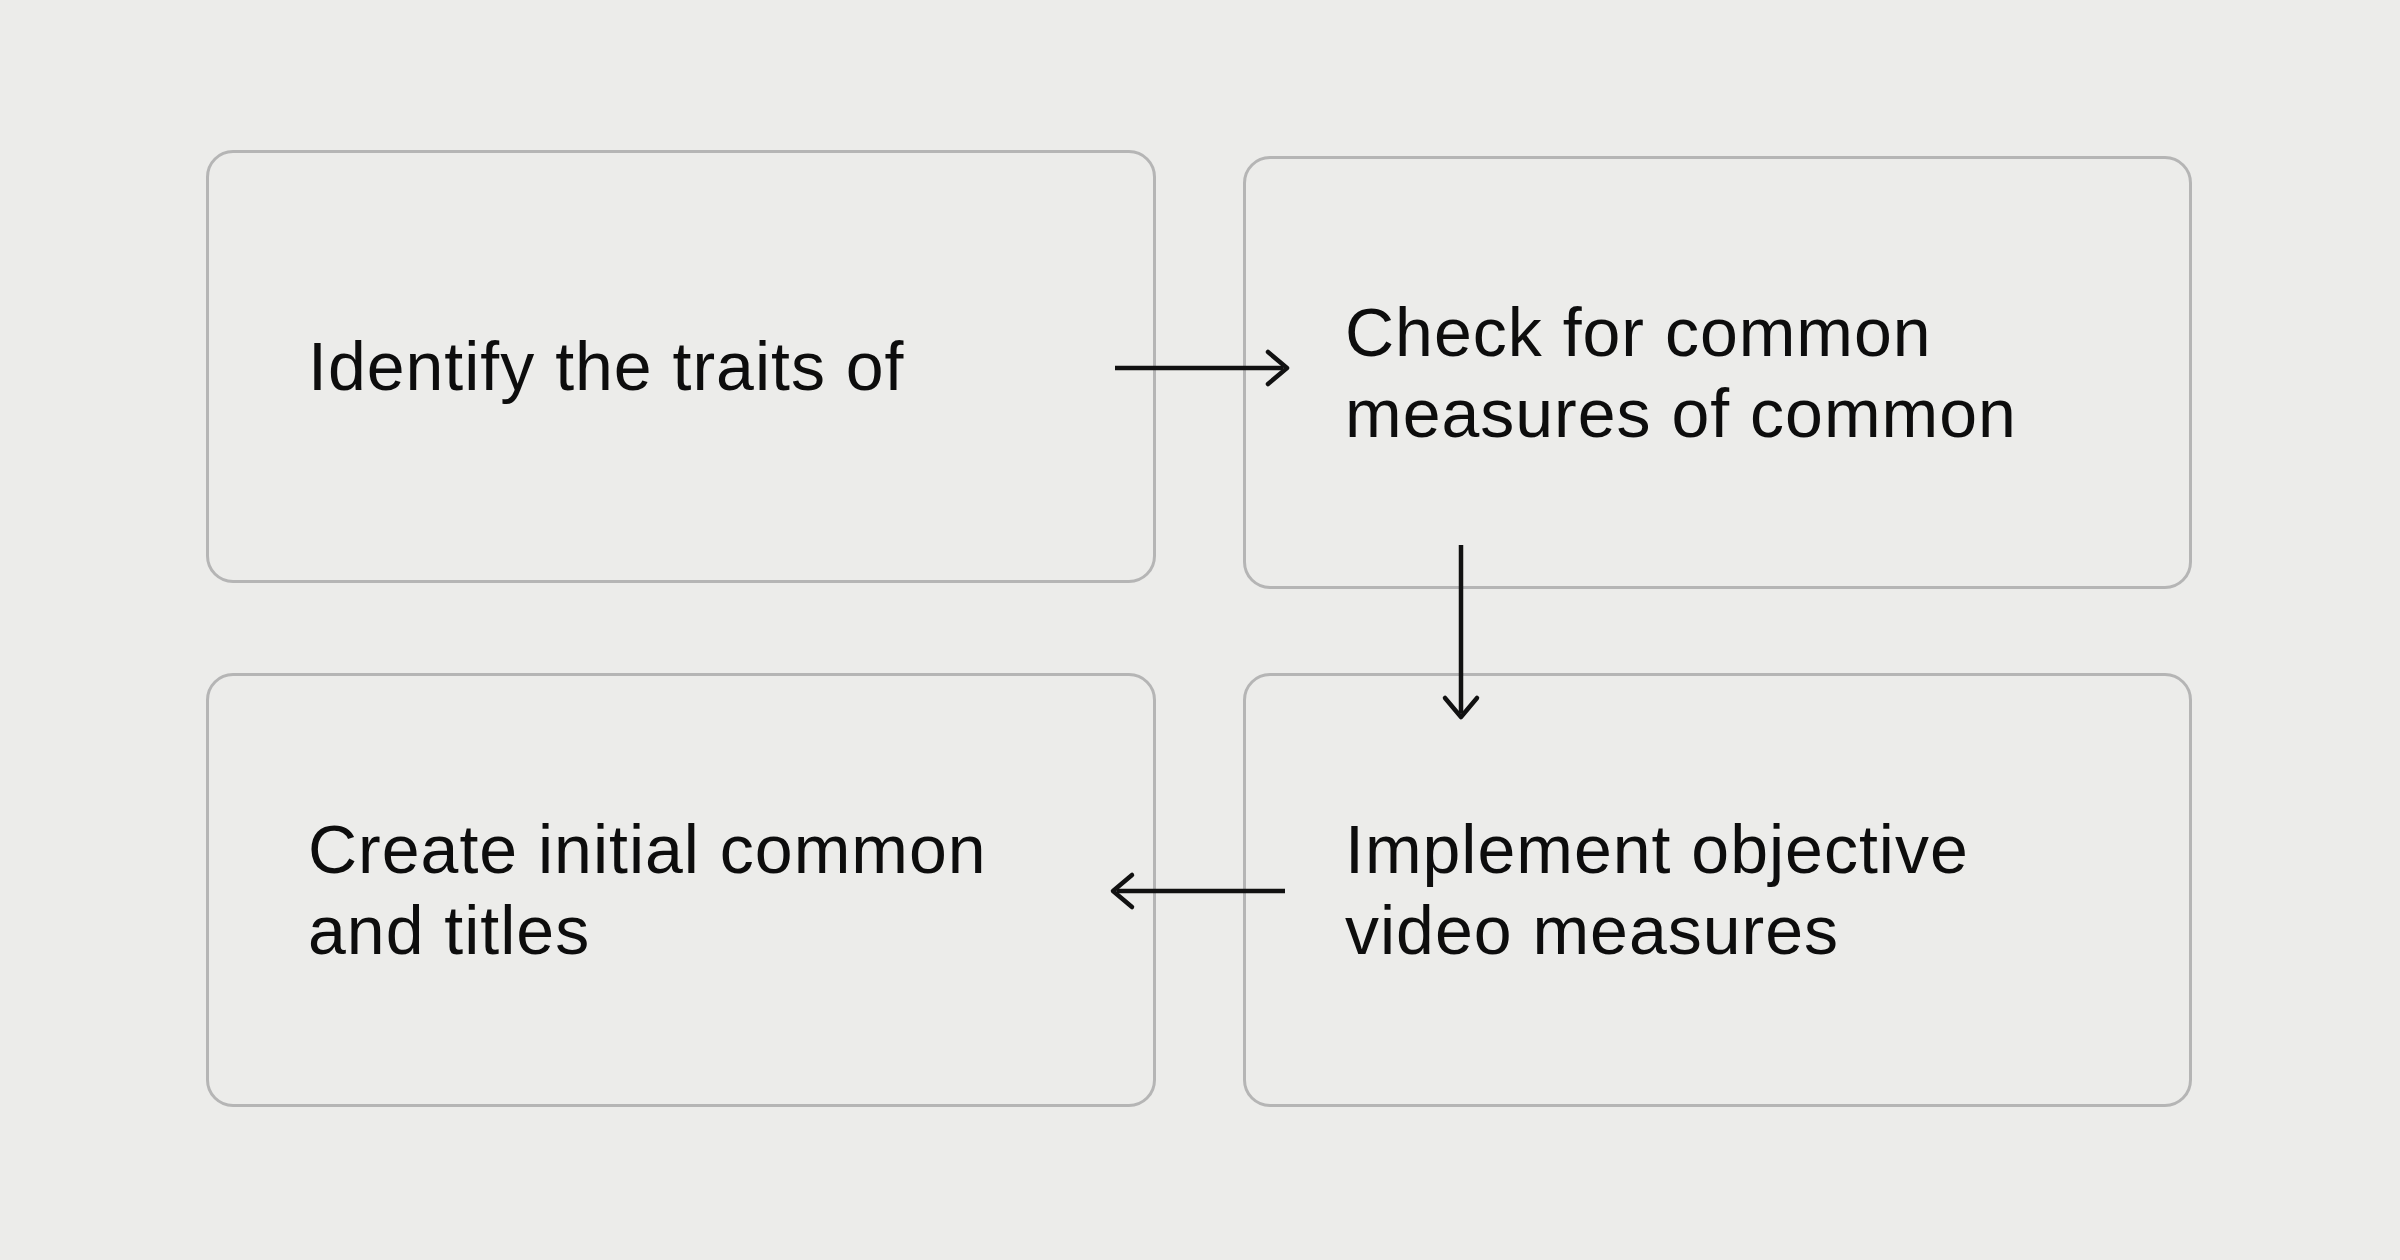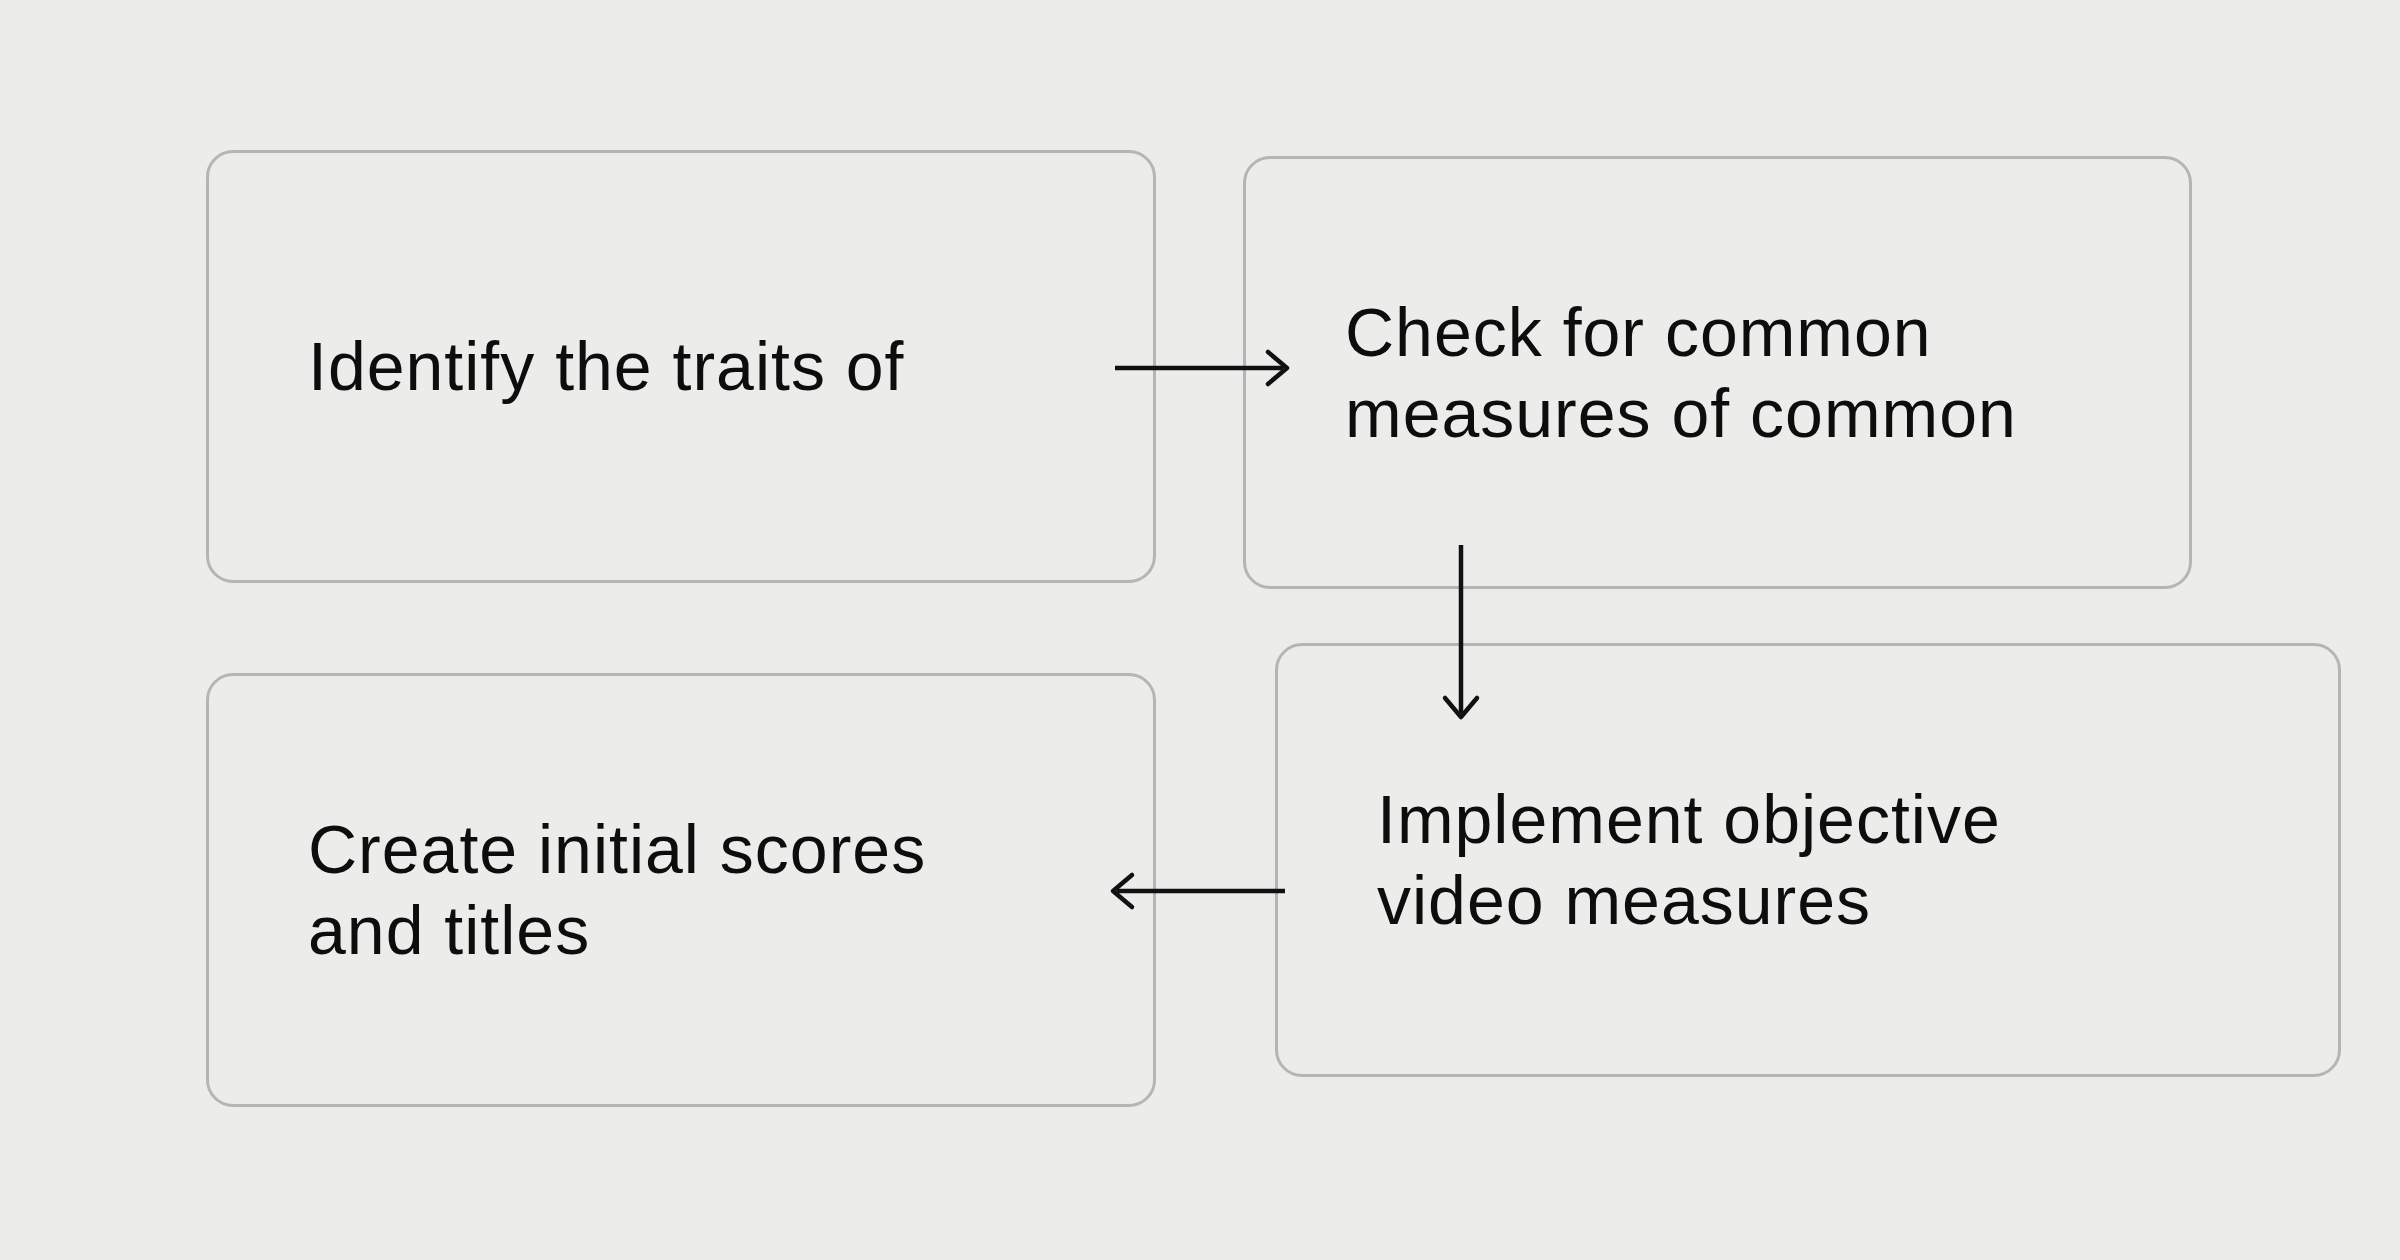--- a/index.html
+++ b/index.html
@@ -31,21 +31,21 @@
     letter-spacing: 1px;
     font-weight: 400;
   }
   .node .line {
     display: block;
     white-space: nowrap;
   }
   .node-top-left     { left: 206px;  top: 150px; width: 950px; height: 433px; }
   .node-top-right    { left: 1243px; top: 156px; width: 949px; height: 433px; }
   .node-bottom-left  { left: 206px;  top: 673px; width: 950px; height: 434px; }
-  .node-bottom-right { left: 1243px; top: 643px; width: 1066px; height: 434px; margin-left: 32px; }
+  .node-bottom-right { left: 1243px; top: 673px; width: 949px; height: 434px; }
   .arrows-layer {
     position: absolute;
     left: 0;
     top: 0;
     width: 2400px;
     height: 1260px;
     pointer-events: none;
   }
   .arrow-line {
     stroke: #111111;
@@ -74,21 +74,21 @@
 
   <div class="node node-top-right">
     <div class="label">
       <span class="line">Check for common</span>
       <span class="line">measures of common</span>
     </div>
   </div>
 
   <div class="node node-bottom-left">
     <div class="label">
-      <span class="line">Create initial scores</span>
+      <span class="line">Create initial common</span>
       <span class="line">and titles</span>
     </div>
   </div>
 
   <div class="node node-bottom-right">
     <div class="label">
       <span class="line">Implement objective</span>
       <span class="line">video measures</span>
     </div>
   </div>

